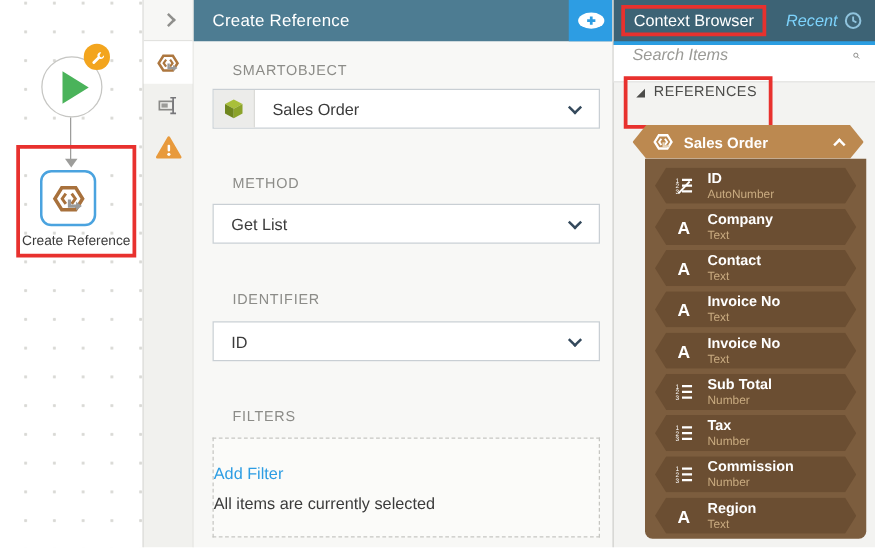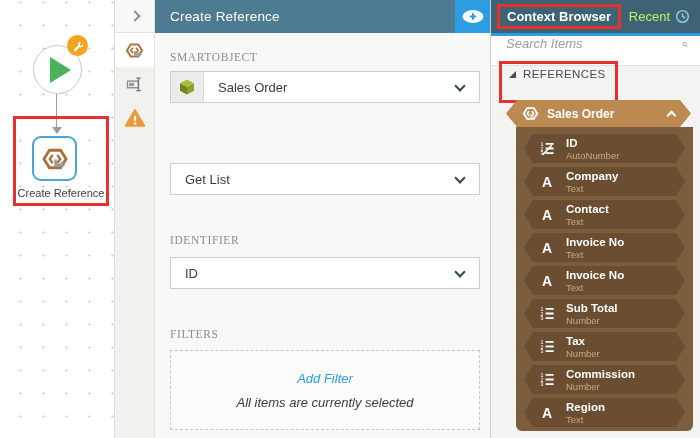--- a/index.html
+++ b/index.html
@@ -79,55 +79,55 @@
   .config-header {
     left:0; top:0; width:335px; height:33px; background:#4d7c92;
     display:flex; align-items:center; padding-left:15px;
   }
   .config-title { color:#fff; font-size:13.5px; letter-spacing:.2px; }
   .expand-btn {
     right:0; top:0; width:35px; height:33px; background:#2d9de3; border:none;
     display:flex; align-items:center; justify-content:center; cursor:pointer;
   }
   .field-label {
-    left:15px; width:300px; font-size:11.5px; color:#8c8c88; letter-spacing:.6px;font-family:Liberation Serif, serif;
+    left:31px; width:300px; font-size:11.5px; color:#8c8c88; letter-spacing:.6px;
   }
   .dd {
     left:15px; width:310px; height:32px; background:#fff;
     border:1px solid #c9cfd4; display:flex; align-items:center;
   }
   .dd-iconseg {
     width:33px; height:100%; background:#ececea; border-right:1px solid #dbdbd8;
     display:flex; align-items:center; justify-content:center; flex:0 0 33px;
   }
   .dd-value { padding-left:14px; font-size:13px; color:#3b3b3b; flex:1; }
   .dd-chev { width:8px; height:8px; border-right:2px solid #34495c; border-bottom:2px solid #34495c; transform:rotate(45deg); margin:-3px 15px 0 0; }
   .lbl-smartobject { top:51px; } .dd-smartobject { top:71px; }
   .lbl-method { top:141px; } .dd-method { top:163px; }
   .lbl-identifier { top:234px; } .dd-identifier { top:257px; }
   .lbl-filters { top:328px; }
   .filters-box {
     left:15px; top:350px; width:310px; height:80px;
     border:1px dashed #c6c6c2; background:#fbfbf9;
-    display:flex; flex-direction:column; align-items:center; justify-content:center;font-style:italic;
+    display:flex; flex-direction:column; justify-content:center;
   }
   .add-filter { color:#2d9de3; font-size:13px; margin-bottom:9px; cursor:pointer; }
   .filters-status { color:#3b3b3b; font-size:13px; }
 
   
   .context-panel { left:490px; top:0; width:210px; height:438px; background:#f3f3f1; border-left:1px solid #cfcfcc; }
   .cb-header {
     left:0; top:0; width:209px; height:36px; background:#3d6375;
     border-bottom:3px solid #2b9ee2;
     display:flex; align-items:center; justify-content:space-between; padding:0 10px 0 6px;
   }
   .cb-title-box { border:3px solid #e8312e; padding:2px 7px; }
-  .cb-title { color:#fff; font-size:13px; font-weight:bold; white-space:nowrap; }
+  .cb-title { color:#fff; font-size:13px; font-weight:normal; white-space:nowrap; }
   .cb-recent { display:flex; align-items:center; gap:5px; cursor:pointer; }
-  .cb-recent-label { color:#bef264; font-size:13px; }
+  .cb-recent-label { color:#7dd3fc; font-size:13px;font-style:italic; }
   .cb-search-row {
     left:0; top:36px; width:209px; height:30px; background:#fff;
     border-bottom:1px solid #e0e0dd; display:flex; align-items:flex-start; padding:0 12px 0 15px;
   }
   .cb-search-input {
     border:none; outline:none; background:rgba(0,0,0,0); flex:1; font-family:"Liberation Sans",sans-serif;
     font-size:13px; color:#3b3b3b;
   }
   .cb-search-input::placeholder { font-style:italic; color:#9a9a96; }
   .cb-refs-row { left:0; top:66px; width:209px; height:32px; display:flex; align-items:center; padding-left:8px; }
@@ -227,20 +227,21 @@
       <svg width="18" height="18" viewBox="0 0 18 18">
         <path d="M9 1.5 L16 5.2 L9 8.9 L2 5.2 Z" fill="#a9bf3a"></path>
         <path d="M2 5.2 L9 8.9 V16.5 L2 12.8 Z" fill="#6f861e"></path>
         <path d="M16 5.2 L9 8.9 V16.5 L16 12.8 Z" fill="#8ba32a"></path>
       </svg>
     </span>
     <span class="dd-value">Sales Order</span>
     <span class="dd-chev"></span>
   </div>
 
+  <div class="abs field-label lbl-method">METHOD</div>
   <div class="abs dd dd-method">
     <span class="dd-value">Get List</span>
     <span class="dd-chev"></span>
   </div>
 
   <div class="abs field-label lbl-identifier">IDENTIFIER</div>
   <div class="abs dd dd-identifier">
     <span class="dd-value">ID</span>
     <span class="dd-chev"></span>
   </div>

